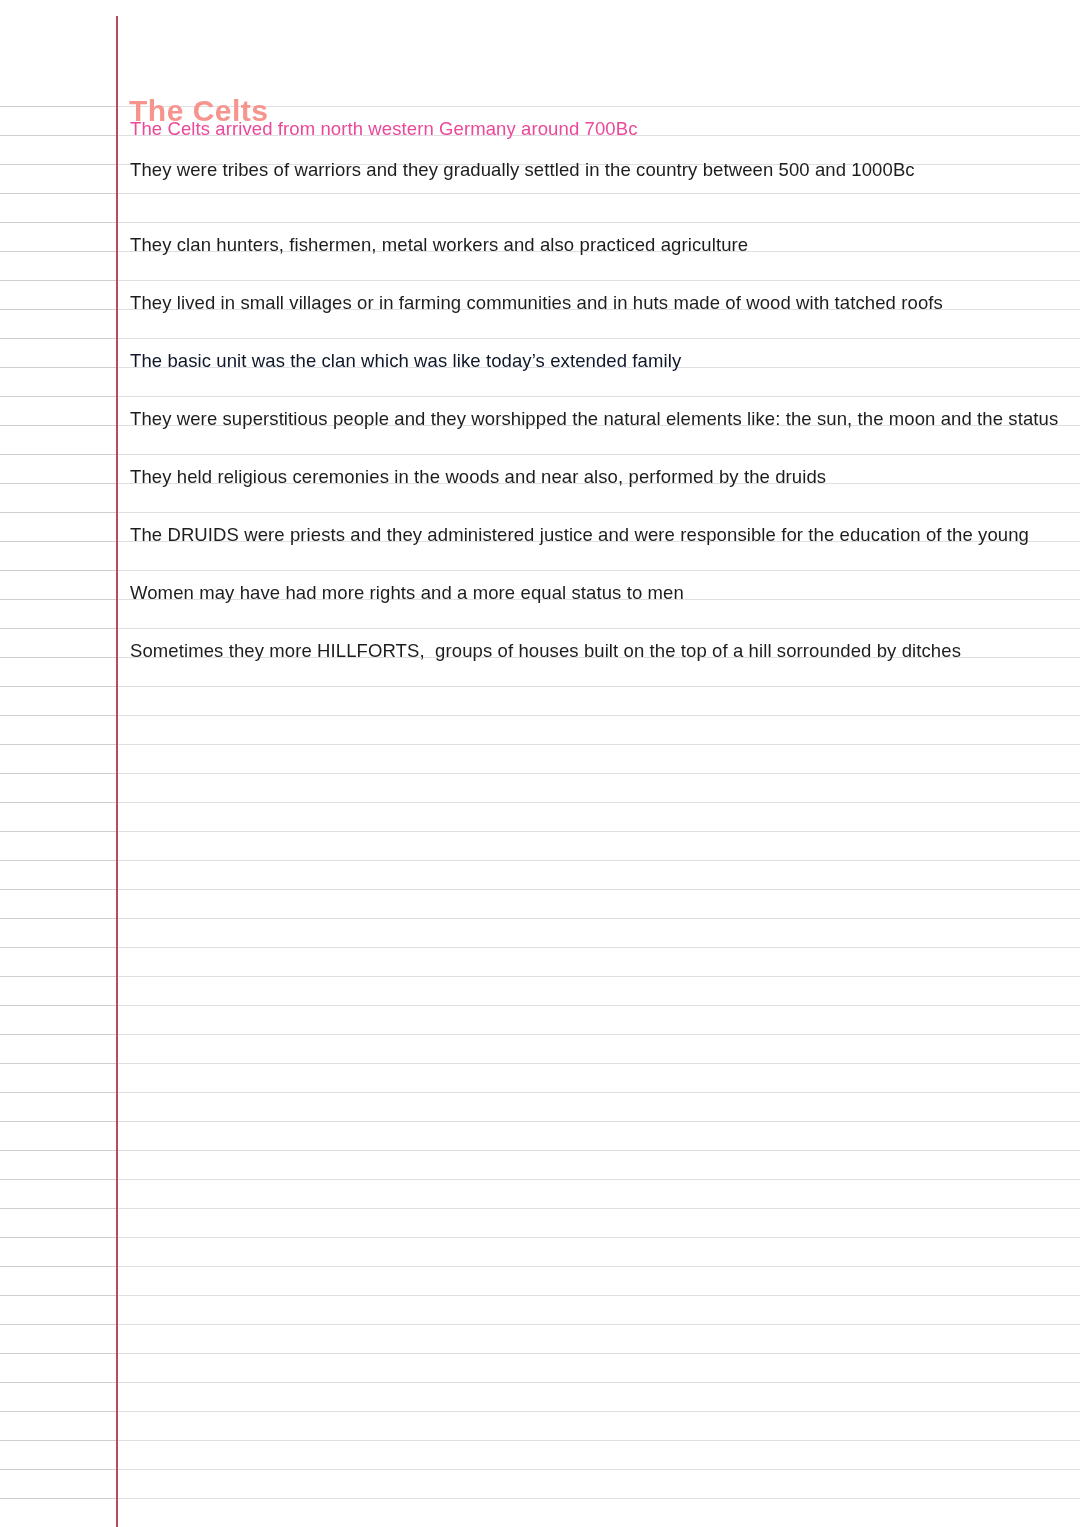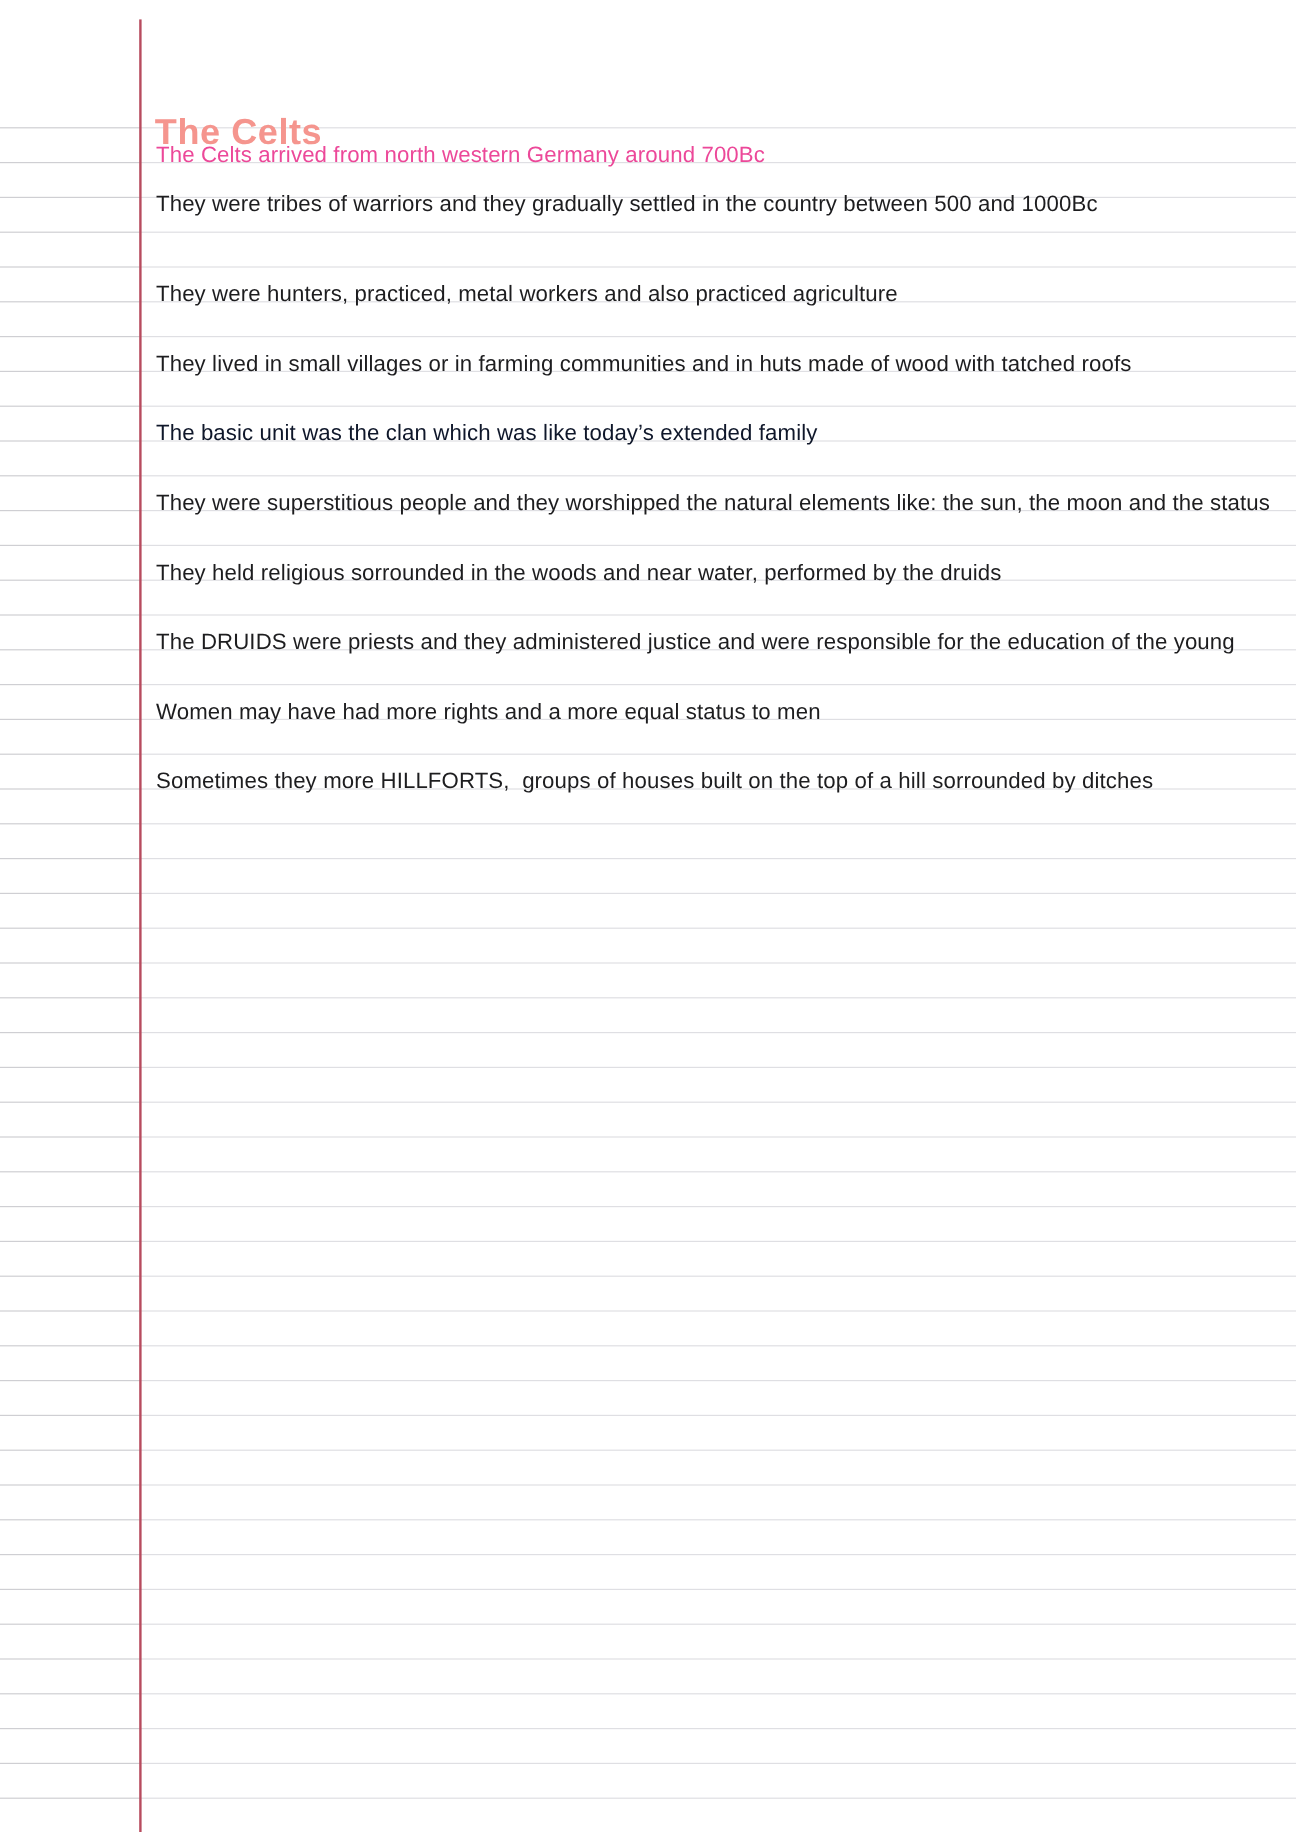--- a/index.html
+++ b/index.html
@@ -157,22 +157,22 @@
       <div class="rule-line" style="top: 1305px; background: rgb(223, 223, 227);"></div>
       <div class="rule-line" style="top: 1334px; background: rgb(223, 223, 227);"></div>
       <div class="rule-line" style="top: 1363px; background: rgb(223, 223, 227);"></div>
       <div class="rule-line" style="top: 1392px; background: rgb(223, 223, 227);"></div>
     </div>
   <div class="margin-line" style="background: rgb(183, 75, 94);"></div>
   <h1 class="page-title" style="color: rgb(245, 149, 142);">The Celts</h1>
   <div id="paragraphs">
       <div class="text-line" style="top: 102px; color: #ec4899;">The Celts arrived from north western Germany around 700Bc</div>
       <div class="text-line" style="top: 143px; color: rgb(29, 29, 31);">They were tribes of warriors and they gradually settled in the country between 500 and 1000Bc</div>
-      <div class="text-line" style="top: 218px; color: rgb(29, 29, 31);">They were hunters, practiced, metal workers and also practiced agriculture</div>
+      <div class="text-line" style="top: 218px; color: rgb(29, 29, 31);">They clan hunters, fishermen, metal workers and also practiced agriculture</div>
       <div class="text-line" style="top: 276px; color: rgb(29, 29, 31); text-align: center;">They lived in small villages or in farming communities and in huts made of wood with tatched roofs</div>
       <div class="text-line" style="top: 334px; color: #0f172a;">The basic unit was the clan which was like today’s extended family</div>
       <div class="text-line" style="top: 392px; color: rgb(29, 29, 31);">They were superstitious people and they worshipped the natural elements like: the sun, the moon and the status</div>
-      <div class="text-line" style="top: 450px; color: rgb(29, 29, 31);">They held religious sorrounded in the woods and near water, performed by the druids</div>
+      <div class="text-line" style="top: 450px; color: rgb(29, 29, 31);">They held religious ceremonies in the woods and near also, performed by the druids</div>
       <div class="text-line" style="top: 508px; color: rgb(29, 29, 31);">The DRUIDS were priests and they administered justice and were responsible for the education of the young</div>
       <div class="text-line" style="top: 566px; color: rgb(29, 29, 31); text-align: center;">Women may have had more rights and a more equal status to men</div>
       <div class="text-line" style="top: 624px; color: rgb(29, 29, 31);">Sometimes they more HILLFORTS,  groups of houses built on the top of a hill sorrounded by ditches</div>
     </div>
 </div>
 
 </body></html>

